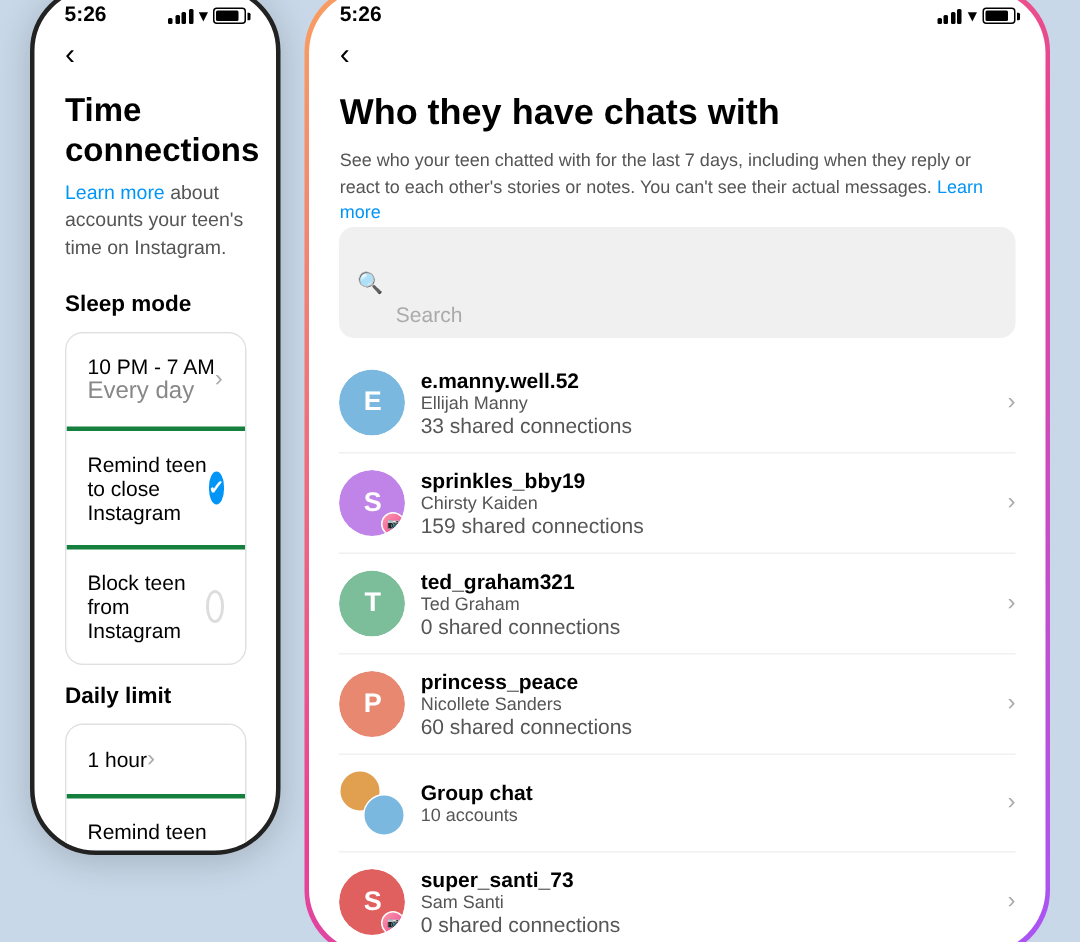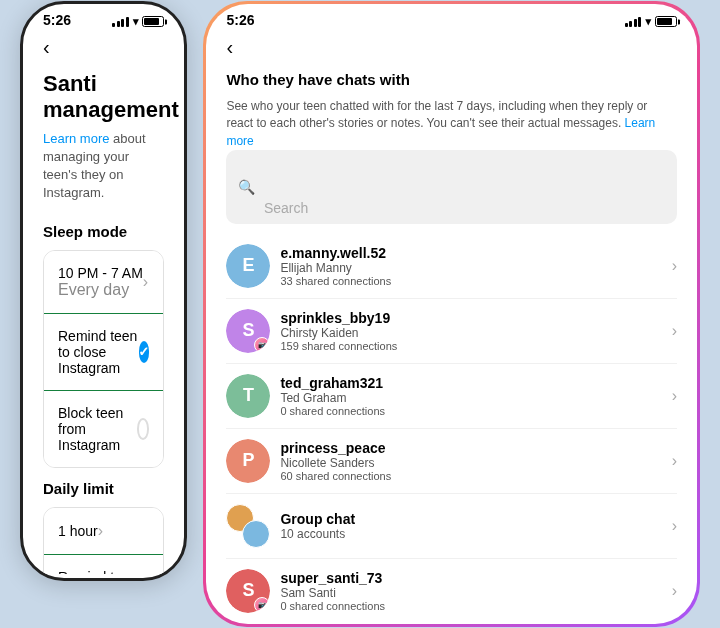--- a/index.html
+++ b/index.html
@@ -112,21 +112,21 @@
       border-radius: 12px;
       margin-bottom: 12px;
       overflow: hidden;
     }
     .card-row {
       display: flex;
       align-items: center;
       padding: 14px 14px;
       background: #fff;
     }
-    .card-row + .card-row { border-top: 1px solid #15803d; }
+    .card-row + .card-row { border-top: 3px solid #15803d; }
     .card-row-text { font-size: 14px; color: #000; }
     .card-row-sub { font-size: 16px; color: #888; }
     .chevron { color: #aaa; font-size: 16px; }
     .radio-outer {
       width: 22px; height: 22px;
       border-radius: 50%;
       border: 2px solid #ddd;
       display: flex; align-items: center; justify-content: center;
     }
     .radio-filled {
@@ -136,21 +136,21 @@
       display: flex; align-items: center; justify-content: center;
     }
     .radio-filled::after {
       content: '✓';
       color: #fff;
       font-size: 13px;
       font-weight: 700;
     }
     
     .right-page-title {
-      font-size: 15px;
+      font-size: 24px;
       font-weight: 700;
       margin-bottom: 8px;
       line-height: 1.25;
     }
     .right-desc {
       font-size: 12px;
       color: #555;
       line-height: 1.45;
     }
     .search-bar {
@@ -194,21 +194,21 @@
       border-radius: 50%;
       background: linear-gradient(135deg, #f9a, #e84393);
       display: flex; align-items: center; justify-content: center;
       font-size: 9px;
       color: #fff;
       border: 1.5px solid #fff;
     }
     .contact-info { flex: 1; }
     .contact-username { font-size: 14px; font-weight: 700; color: #000; }
     .contact-name { font-size: 12px; color: #555; }
-    .contact-shared { font-size: 11px; color: #555; }
+    .contact-shared { font-size: 14px; color: #555; }
     .contact-chevron { color: #aaa; font-size: 16px; }
     .group-avatars {
       width: 44px; height: 44px;
       position: relative;
       flex-shrink: 0;
     }
     .group-avatar-small {
       width: 28px; height: 28px;
       border-radius: 50%;
       border: 1.5px solid #fff;
@@ -239,23 +239,23 @@
           <div class="bar bar-4"></div>
         </div>
         <span class="wifi-icon">▾</span>
         <div class="battery">
             <div class="battery-fill"></div>
           </div>
       </div>
     </div>
     <div class="page-content">
       <div class="back-arrow">‹</div>
-      <div class="page-title">Santi management</div>
+      <div class="page-title">Time connections</div>
       <div class="learn-more-text">
-        <span class="learn-more-link">Learn more</span><span> about managing your teen's they on Instagram.</span>
+        <span class="learn-more-link">Learn more</span><span> about accounts your teen's time on Instagram.</span>
       </div>
 
       <div class="section-label">Sleep mode</div>
       <div class="card">
         <div class="card-row">
           <div>
             <div class="card-row-text">10 PM - 7 AM</div>
             <div class="card-row-sub">Every day</div>
           </div>
           <span class="chevron">›</span>

